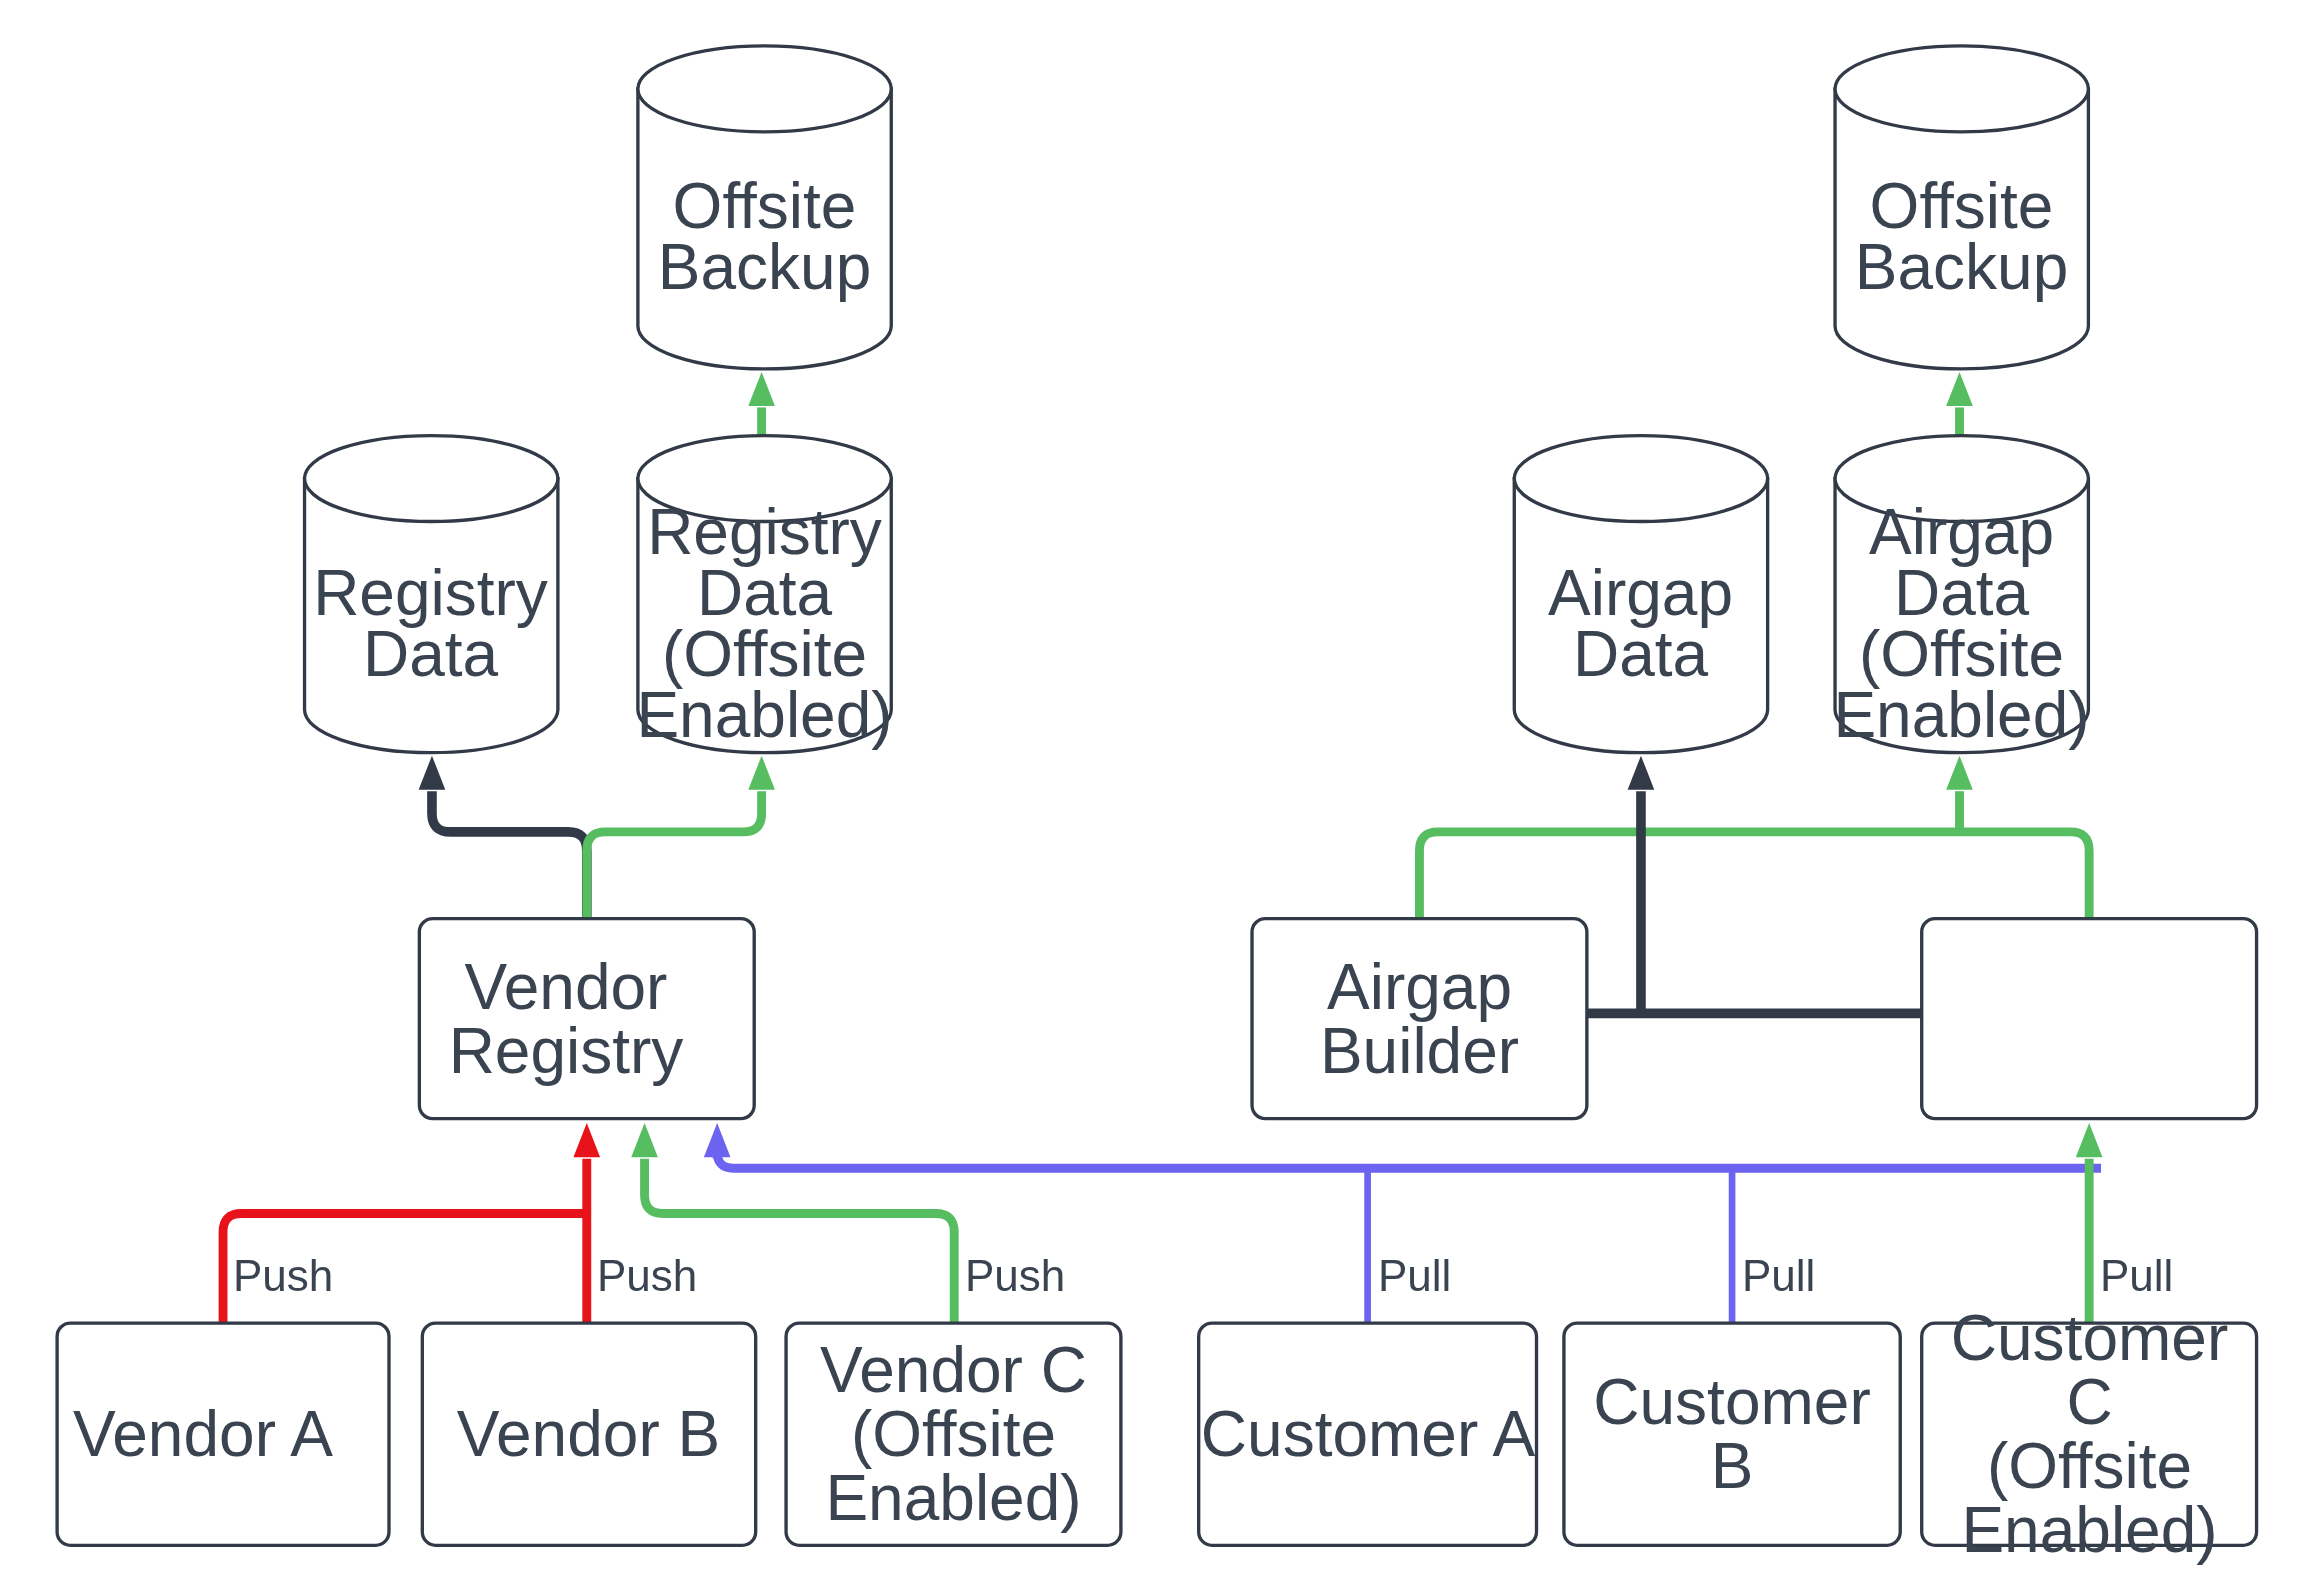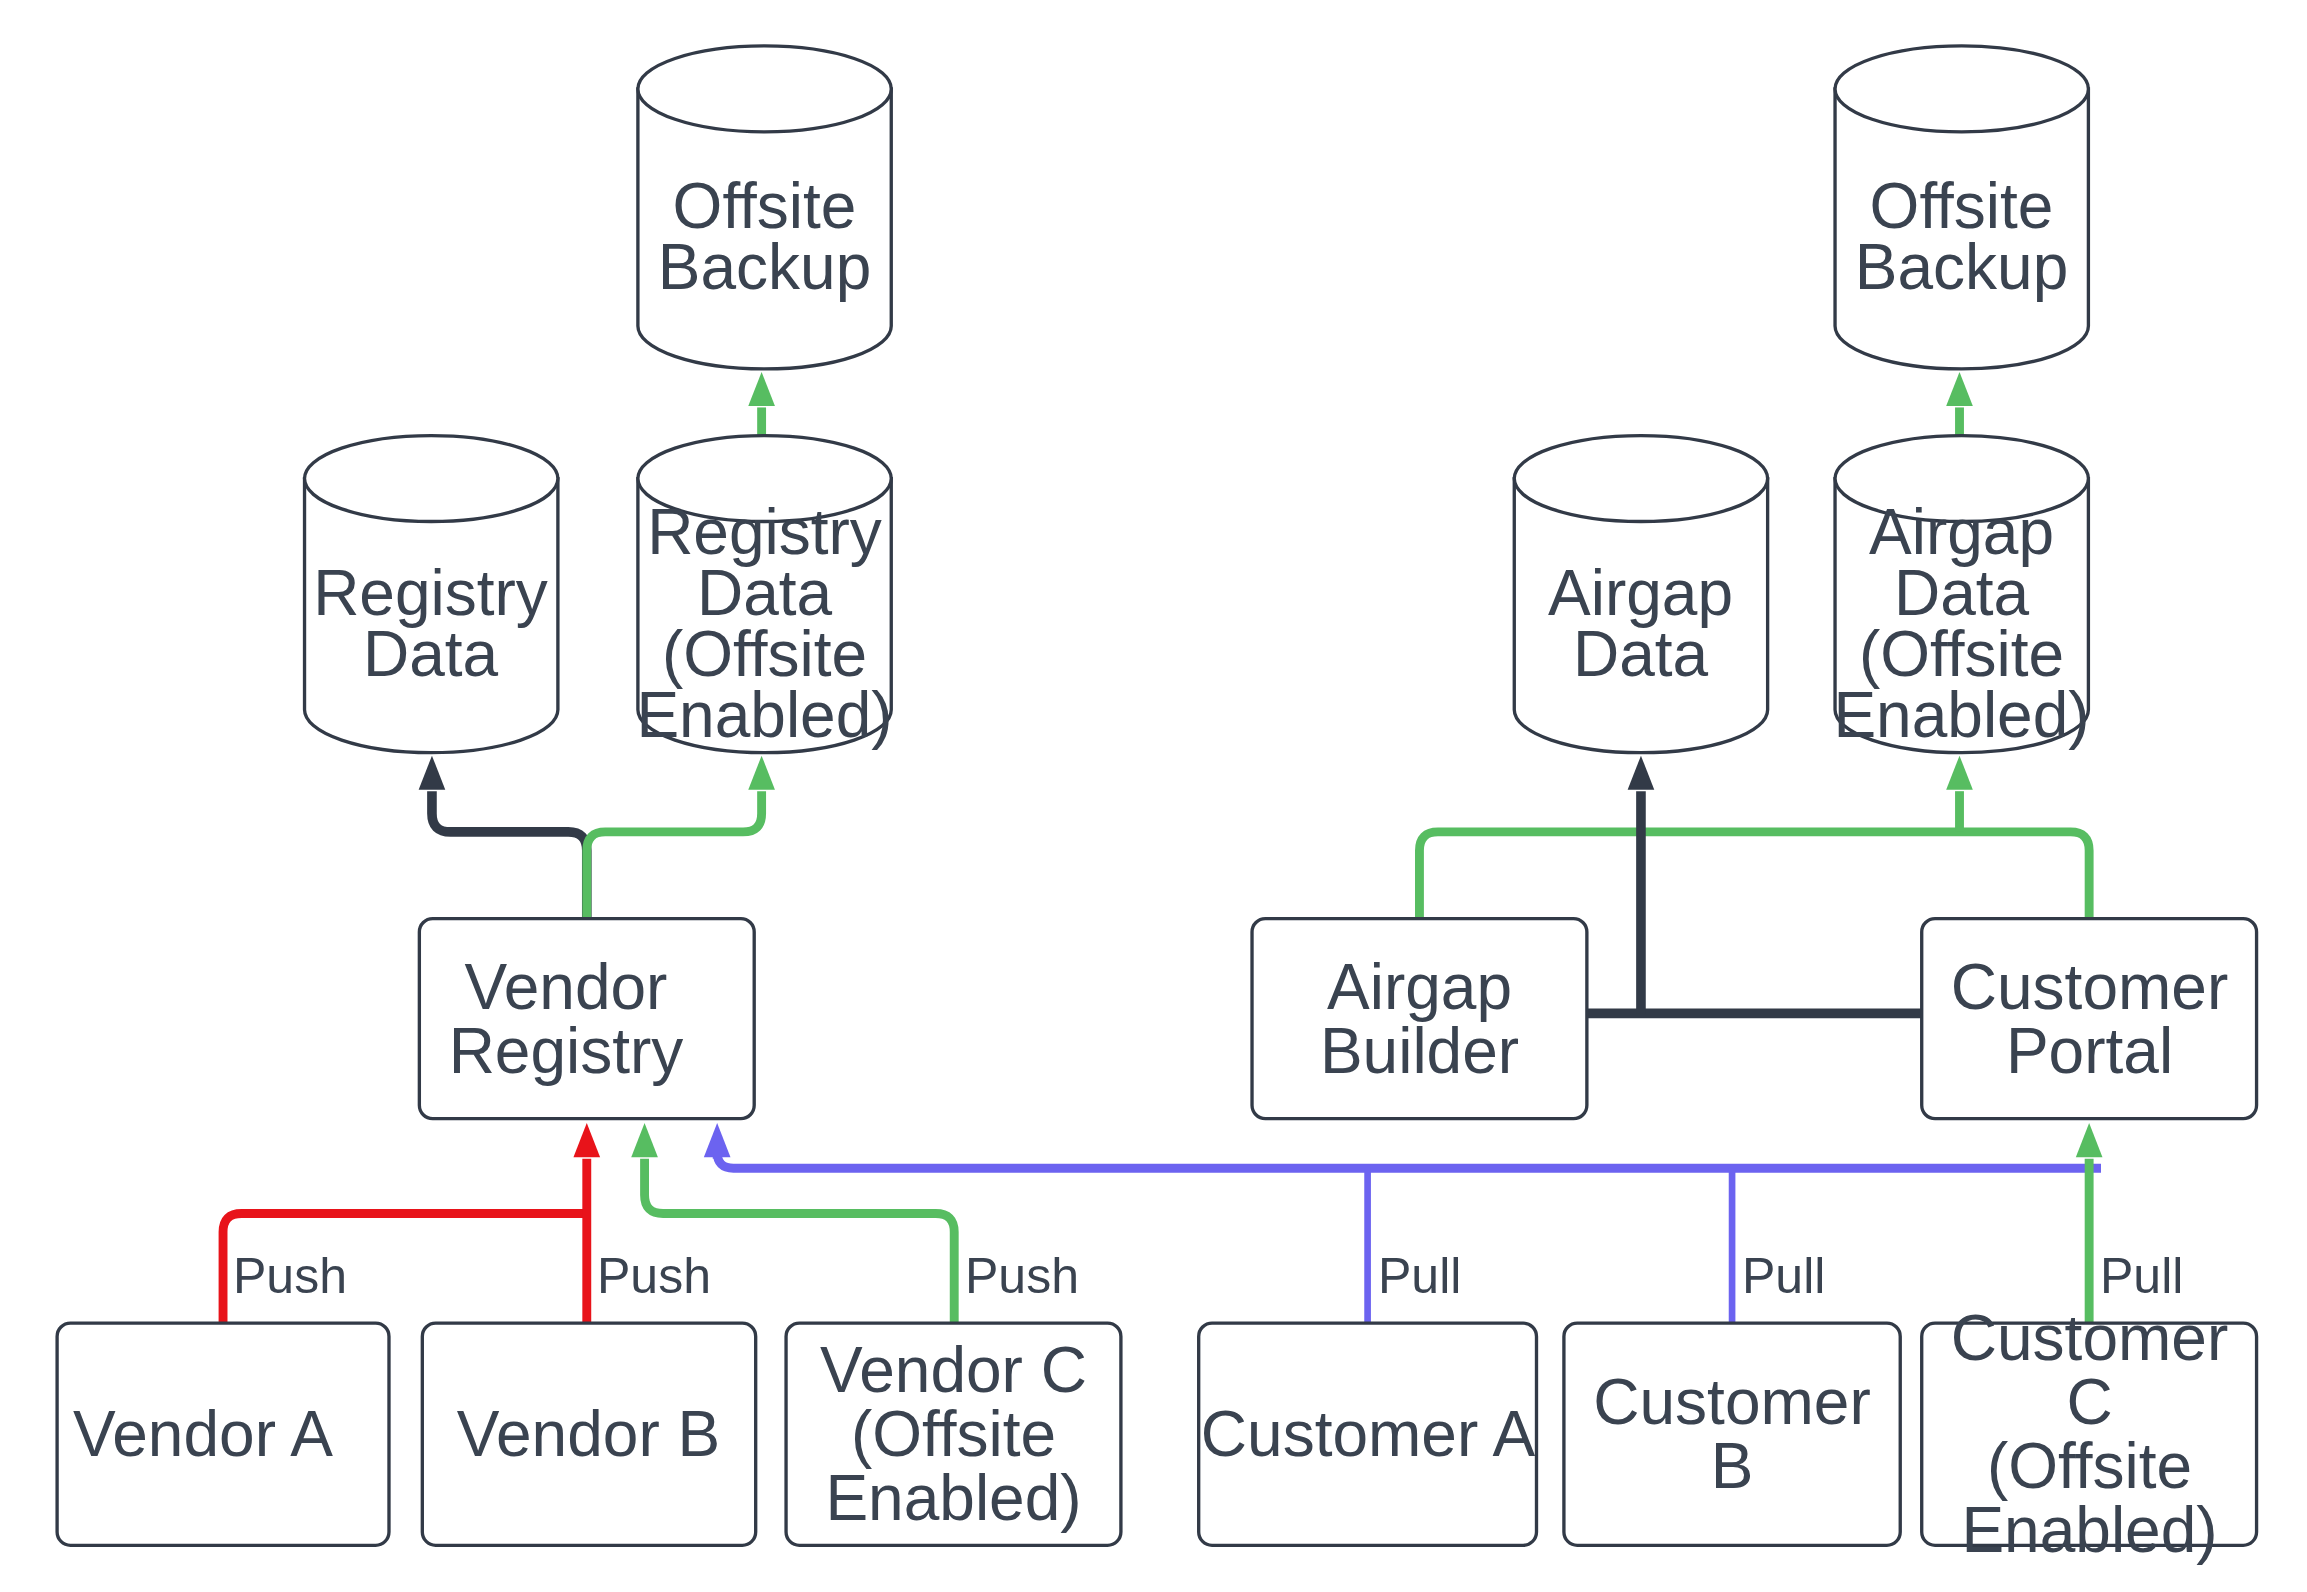--- a/index.html
+++ b/index.html
@@ -34,21 +34,21 @@
     text-align: center;
     white-space: pre-line;
     color: var(--text);
     font-size: 64px;
     line-height: 61px;
   }
   .box-label { line-height: 64px; }
   .edge-label {
     position: absolute;
     color: var(--text);
-    font-size: 50px;
+    font-size: 44px;
     line-height: 56px;
     white-space: nowrap;
   }
   .shape { fill: #ffffff; stroke: var(--outline); stroke-width: 4.5px; }
   .edge { fill: none; stroke-linecap: butt; }
   .edge-dark   { stroke: var(--outline); stroke-width: 13px; }
   .edge-green  { stroke: var(--offsite-flow); stroke-width: 12px; }
   .edge-red    { stroke: var(--push-standard); stroke-width: 12px; }
   .edge-blue   { stroke: var(--pull-standard); stroke-width: 12px; }
   .edge-blue-thin { stroke: var(--pull-standard); stroke-width: 9px; }
@@ -157,22 +157,20 @@
 Data</div>
   <div class="label" style="left:1835px; top:495px; width:253px; height:258px;">Airgap
 Data
 (Offsite
 Enabled)</div>
 
   <div class="label box-label" style="left:419px; top:919px; width:294px; height:200px;">Vendor
 Registry</div>
   <div class="label box-label" style="left:1252px; top:919px; width:335px; height:200px;">Airgap
 Builder</div>
-  <div class="label box-label" style="left:1922px; top:919px; width:335px; height:200px;">Customer
-Portal</div>
 
   <div class="label box-label" style="left:57px; top:1323px; width:292px; height:222px;">Vendor A</div>
   <div class="label box-label" style="left:422px; top:1323px; width:333px; height:222px;">Vendor B</div>
   <div class="label box-label" style="left:786px; top:1323px; width:335px; height:222px;">Vendor C
 (Offsite
 Enabled)</div>
   <div class="label box-label" style="left:1564px; top:1323px; width:336px; height:222px;">Customer B</div>
   <div class="label box-label" style="left:1199px; top:1323px; width:338px; height:222px;">Customer A</div>
   <div class="label box-label" style="left:1922px; top:1323px; width:335px; height:222px;">Customer C
 (Offsite

